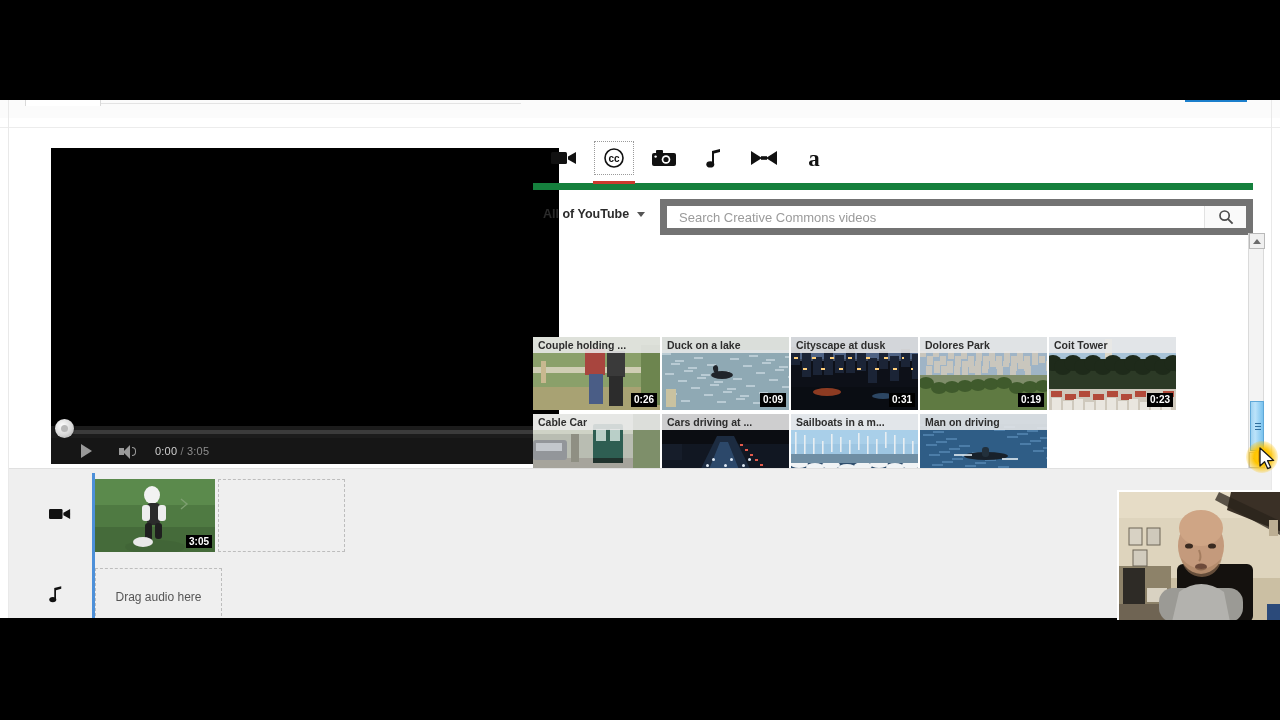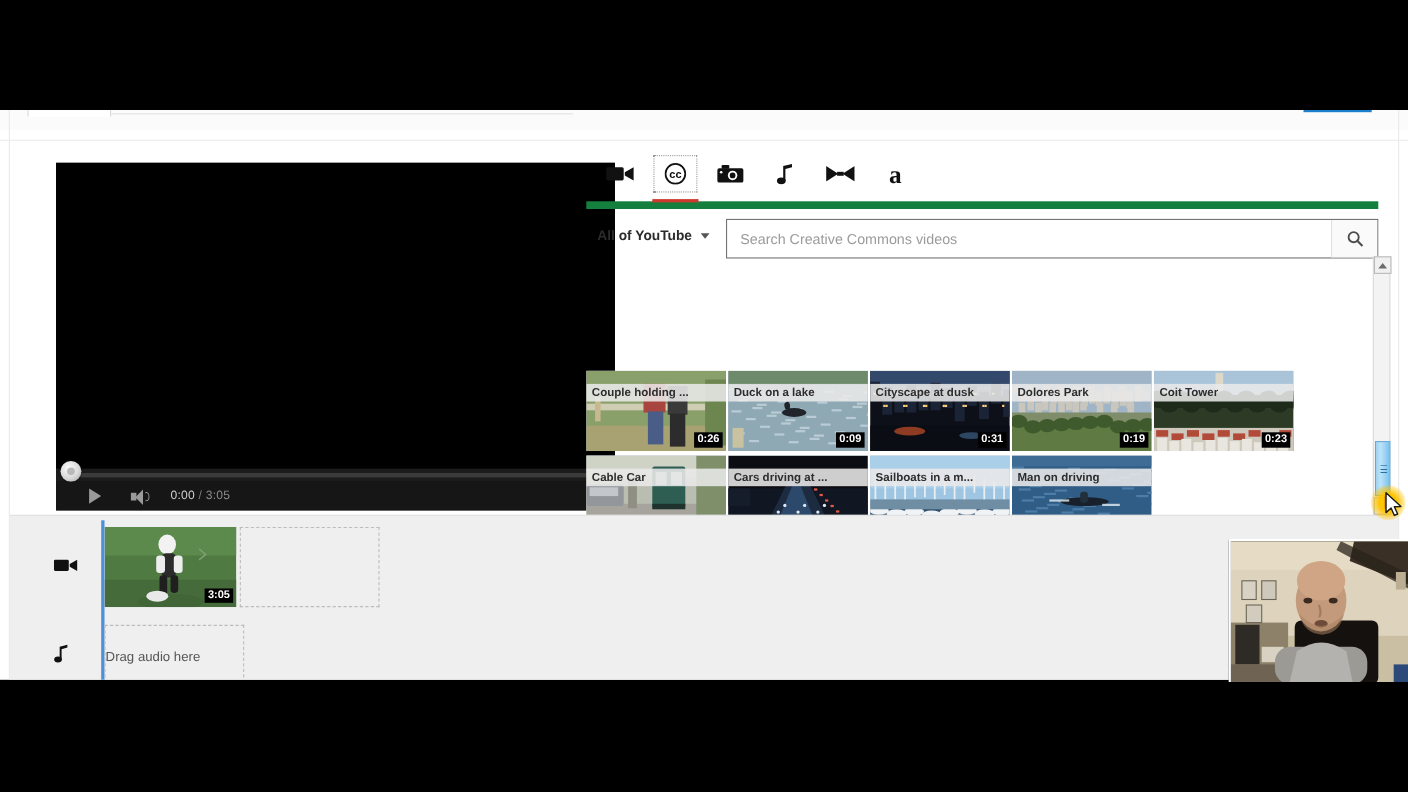--- a/index.html
+++ b/index.html
@@ -90,21 +90,21 @@
   .icon-svg { display:block; }
 
   .searchrow { position:absolute; left:0; top:61px; width:718px; height:36px; }
   .scope {
     position:absolute; left:10px; top:8px; font-size:12.5px; font-weight:bold; color:#2b2b2b;
     display:flex; align-items:center; gap:8px; cursor:pointer;
   }
   .caret-d { width:0;height:0;border-left:4px solid transparent;border-right:4px solid transparent;border-top:5px solid #555; }
   .searchbox {
     position:absolute; left:127px; top:0; width:593px; height:36px;
-    border:1px solid #737373; background:#fff; display:flex; align-items:stretch;
+    border:7px solid #737373; background:#fff; display:flex; align-items:stretch;
   }
   .searchbox input {
     flex:1; border:none; outline:none; padding:0 12px; font-size:13px; color:#333;
     font-family:"Liberation Sans", sans-serif; background:transparent;
   }
   .searchbox input::placeholder { color:#9b9b9b; }
   .search-btn {
     width:42px; border-left:1px solid #e2e2e2; background:#fafafa;
     display:flex; align-items:center; justify-content:center; cursor:pointer;
   }
@@ -115,21 +115,21 @@
   }
   .grid-rows { display:flex; flex-direction:column; gap:4px; }
   .grid-row { display:flex; gap:2px; }
 
   .thumb {
     position:relative; width:127px; height:73px; overflow:hidden; cursor:pointer;
     background:#cfd4d8;
   }
   .thumb .img { position:absolute; inset:0; }
   .thumb .title {
-    position:absolute; left:0; top:12px; width:100%; height:16px;
+    position:absolute; left:0; top:0; width:100%; height:16px;
     background:rgba(233,233,233,.88); color:#2d2d2d; font-size:10.5px; font-weight:bold;
     line-height:16px; padding-left:5px; white-space:nowrap; overflow:hidden;
   }
   .thumb .dur {
     position:absolute; right:3px; bottom:3px; background:#000; color:#fff;
     font-size:10px; font-weight:bold; line-height:12px; padding:1px 3px;
   }
 
   
   #timeline {
@@ -144,21 +144,21 @@
   .clip .dur {
     position:absolute; right:3px; bottom:4px; background:#000; color:#fff;
     font-size:10px; font-weight:bold; padding:1px 3px;
   }
   .drop-video {
     position:absolute; left:209px; top:10px; width:127px; height:73px;
     border:1px dashed #bdbdbd;
   }
   .drop-audio {
     position:absolute; left:86px; top:99px; width:127px; height:58px;
-    border:1px dashed #bdbdbd; display:flex; align-items:center; justify-content:flex-start;
+    border:1px dashed #bdbdbd; display:flex; align-items:center; justify-content:center;
     font-size:12px; color:#555;
   }
 
   
   #scroll {
     position:absolute; left:1248px; top:133px; width:16px; height:235px;
     background:#f3f3f3; border-left:1px solid #dadada; border-right:1px solid #dadada;
   }
   .sb-arrow {
     position:absolute; left:0; width:16px; height:16px; background:#f0f0f0;

